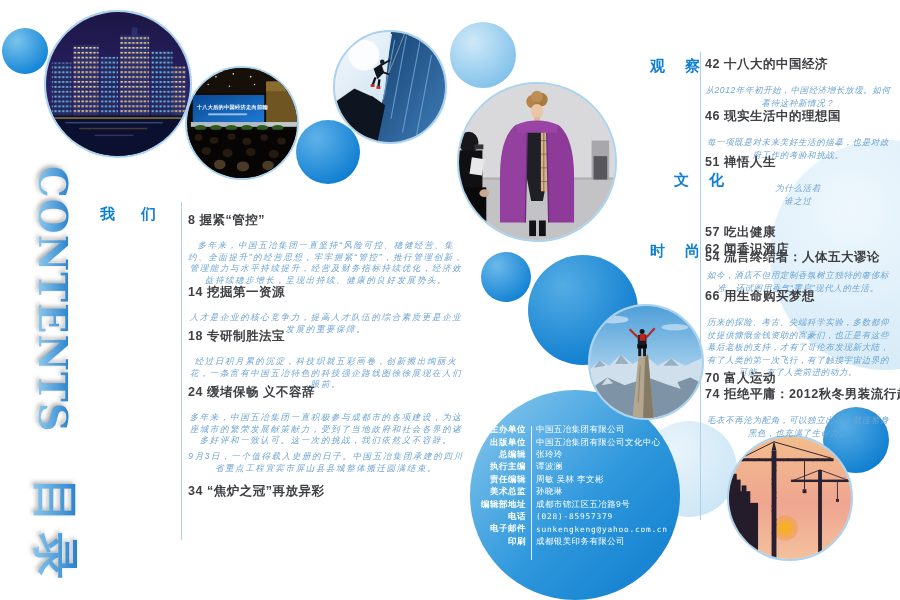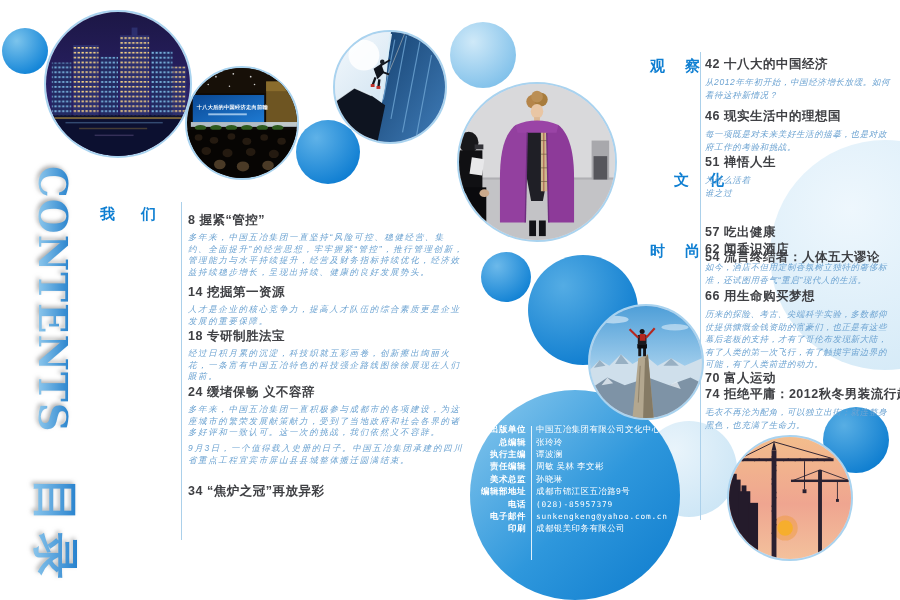--- a/index.html
+++ b/index.html
@@ -17,22 +17,22 @@
     background:linear-gradient(to top,#a6d8f4,#1173c6);-webkit-background-clip:text;background-clip:text;
     color:transparent;filter:drop-shadow(-2px 2px 2px rgba(110,110,110,.55));z-index:7;}
   #contents-cn{position:absolute;left:86px;top:478px;transform:rotate(90deg);transform-origin:0 0;
     font-weight:bold;font-size:46px;letter-spacing:9px;white-space:nowrap;
     background:linear-gradient(to top,#9ed3f2,#1374c8);-webkit-background-clip:text;background-clip:text;
     color:transparent;filter:drop-shadow(-2px 2px 2px rgba(110,110,110,.5));z-index:7;}
   .sec-label{position:absolute;color:#0f7fd2;font-weight:bold;font-size:15px;white-space:nowrap;z-index:7;text-align:center;}
   .toc-item{position:absolute;z-index:7;}
   .ttl{font-size:12.5px;font-weight:bold;color:#3f4044;letter-spacing:.5px;white-space:nowrap;}
   .ttl .num{margin-right:4px;}
-  .bd{margin-top:3px;font-size:8.5px;line-height:11.5px;color:#6ea4d2;font-style:italic;
-      letter-spacing:1.6px;white-space:pre-line;}
+  .bd{margin-top:11px;font-size:8.5px;line-height:11.5px;color:#6ea4d2;font-style:italic;
+      letter-spacing:1.6px;white-space:pre-line;text-align:center;}
   .toc-right .bd{letter-spacing:.6px;line-height:12.5px;}
   .toc-left{left:188px;width:276px;}
   .toc-right{left:705px;width:186px;}
   
   #masthead{position:absolute;left:468px;top:424px;width:216px;z-index:5;}
   .mrow{display:flex;align-items:center;height:12.4px;font-size:8.5px;color:#fff;}
   .mlabel{width:58px;text-align:right;font-weight:bold;letter-spacing:.5px;flex:none;}
   .mval{margin-left:10px;letter-spacing:.4px;white-space:nowrap;}
   .mono{font-family:"DejaVu Sans Mono",monospace;font-size:7.8px;letter-spacing:.8px;}
   #masthead-line{position:absolute;left:531px;top:426px;width:1px;height:134px;
@@ -55,20 +55,24 @@
 
   <div class="vline" style="left:181px;top:202px;height:338px;"></div>
   <div class="vline" style="left:700px;top:52px;height:468px;"></div>
 
   <div id="contents-en">CONTENTS</div>
   <div id="contents-cn">目录</div>
 
   <div class="circle" style="left:470px;top:390px;width:210px;height:210px;z-index:3;
               background:linear-gradient(135deg,#8ccaee 0%,#2e97dc 55%,#0d7bcd 100%);"></div>
   <div id="masthead">
+    <div class="mrow">
+        <span class="mlabel">主办单位</span>
+        <span class="mval">中国五冶集团有限公司</span>
+      </div>
     <div class="mrow">
         <span class="mlabel">出版单位</span>
         <span class="mval">中国五冶集团有限公司文化中心</span>
       </div>
     <div class="mrow">
         <span class="mlabel">总编辑</span>
         <span class="mval">张玲玲</span>
       </div>
     <div class="mrow">
         <span class="mlabel">执行主编</span>

